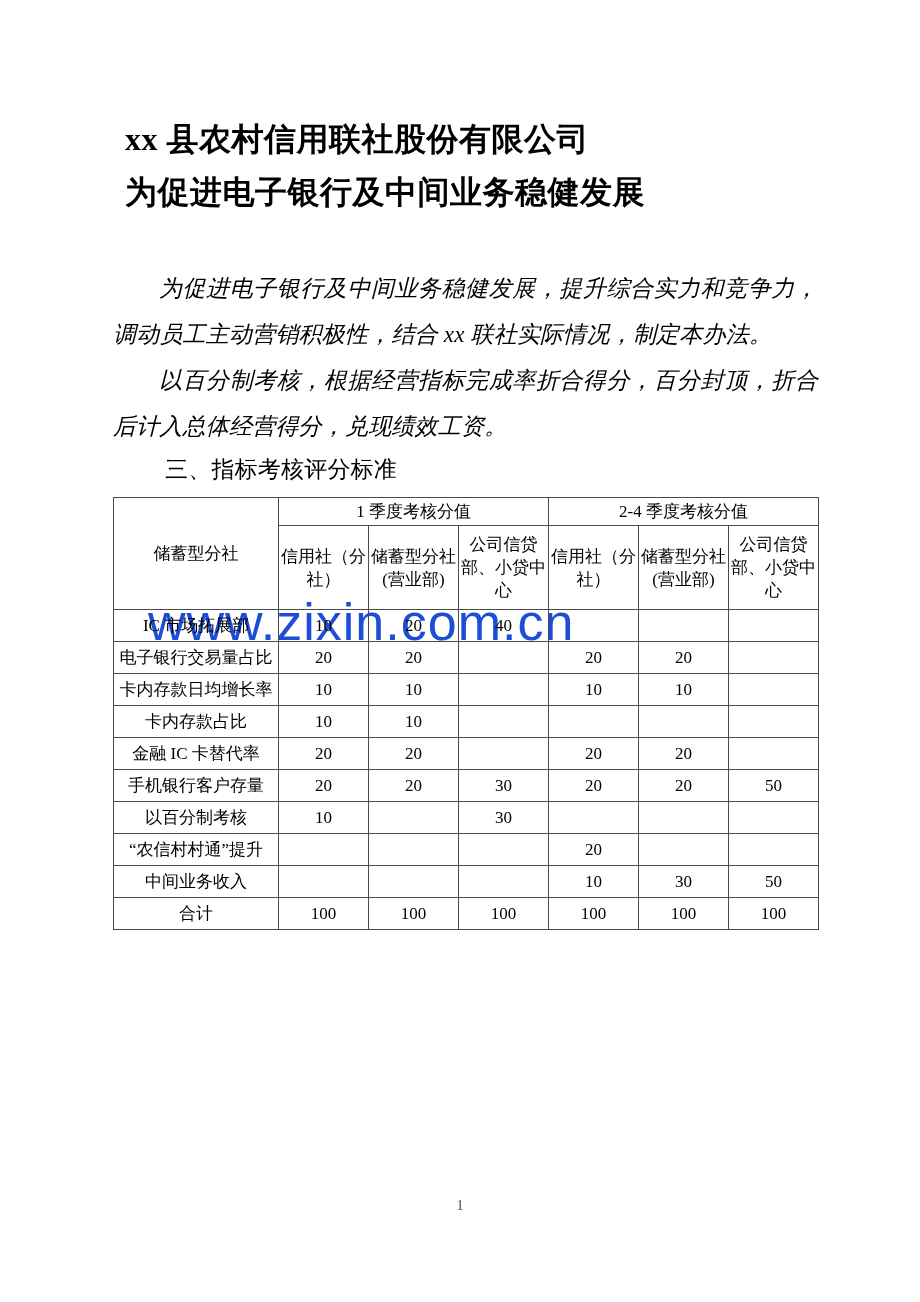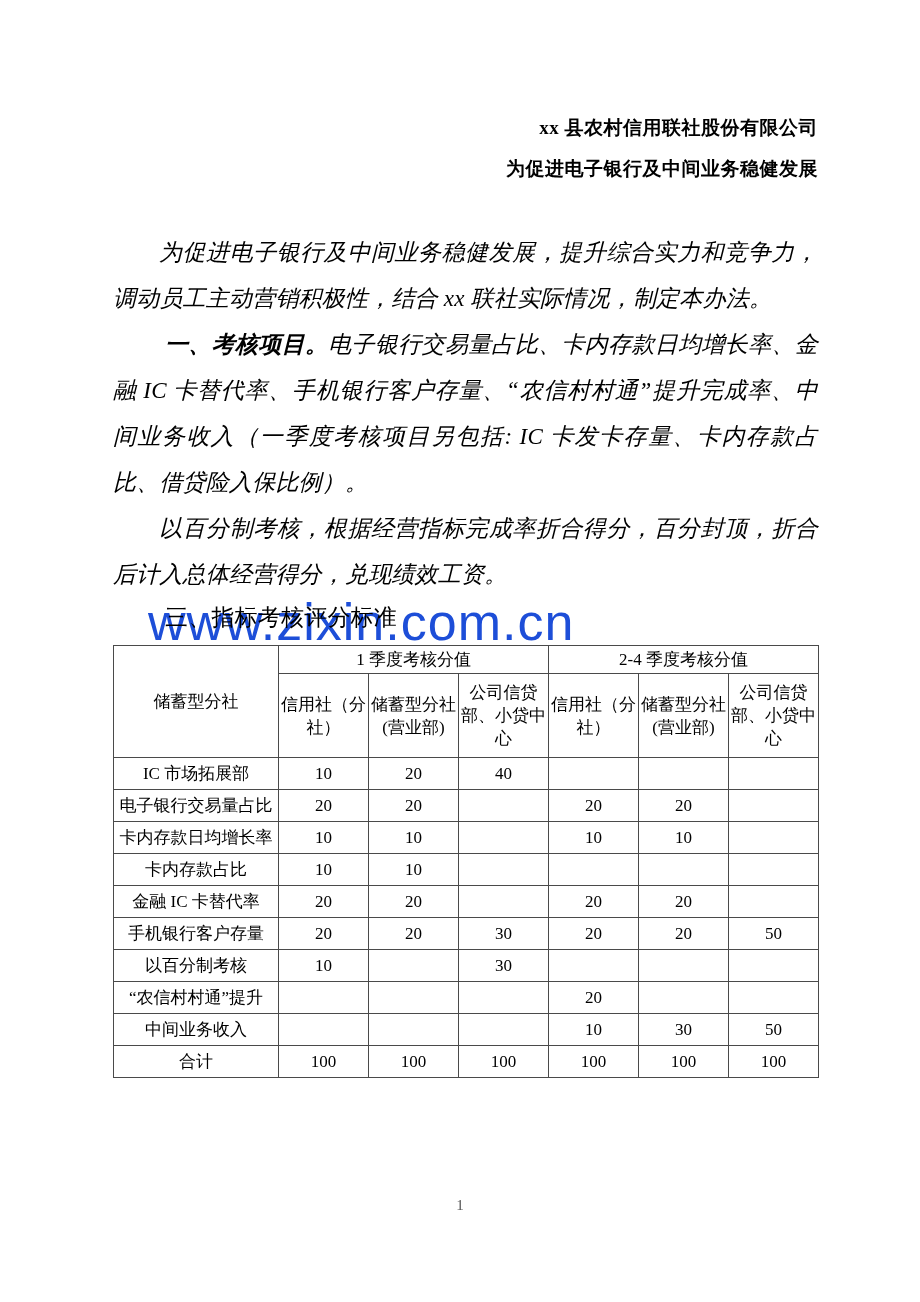--- a/index.html
+++ b/index.html
@@ -31,26 +31,26 @@
     pointer-events: none;
     user-select: none;
     z-index: 0;
   }
   .content {
     position: relative;
     z-index: 1;
     padding: 0 102px 0 113px;
   }
   .doc-title {
-    text-align: right;
-    font-size: 19px;
+    text-align: left;
+    font-size: 32px;
     font-weight: bold;
     line-height: 41px;
     letter-spacing: 0.5px;
-    margin: 0;
+    margin: 12px;
   }
   .title-spacer {
     height: 107px;
   }
   .title-gap {
     height: 41px;
   }
   p.body-par {
     font-size: 23px;
     line-height: 46px;
@@ -130,21 +130,20 @@
 
     <div class="title-spacer"></div>
 
     <h1 class="doc-title">xx 县农村信用联社股份有限公司</h1>
     <h1 class="doc-title">为促进电子银行及中间业务稳健发展</h1>
 
     <div class="title-gap"></div>
 
     <p class="body-par">为促进电子银行及中间业务稳健发展，提升综合实力和竞争力，调动员工主动营销积极性，结合 xx 联社实际情况，制定本办法。</p>
 
-    <p class="body-par hang"><span class="sec-label">一、考核项目。</span><span>电子银行交易量占比、卡内存款日均增长率、金融 IC 卡替代率、手机银行客户存量、“农信村村通”提升完成率、中间业务收入（一季度考核项目另包括: IC 卡发卡存量、卡内存款占比、借贷险入保比例）。</span></p>
 
     <p class="body-par">以百分制考核，根据经营指标完成率折合得分，百分封顶，折合后计入总体经营得分，兑现绩效工资。</p>
 
 
     <h3 class="sec-head">三、指标考核评分标准</h3>
 
     <table class="score-table">
       <colgroup>
         <col class="c-item">
         <col class="c-val">

